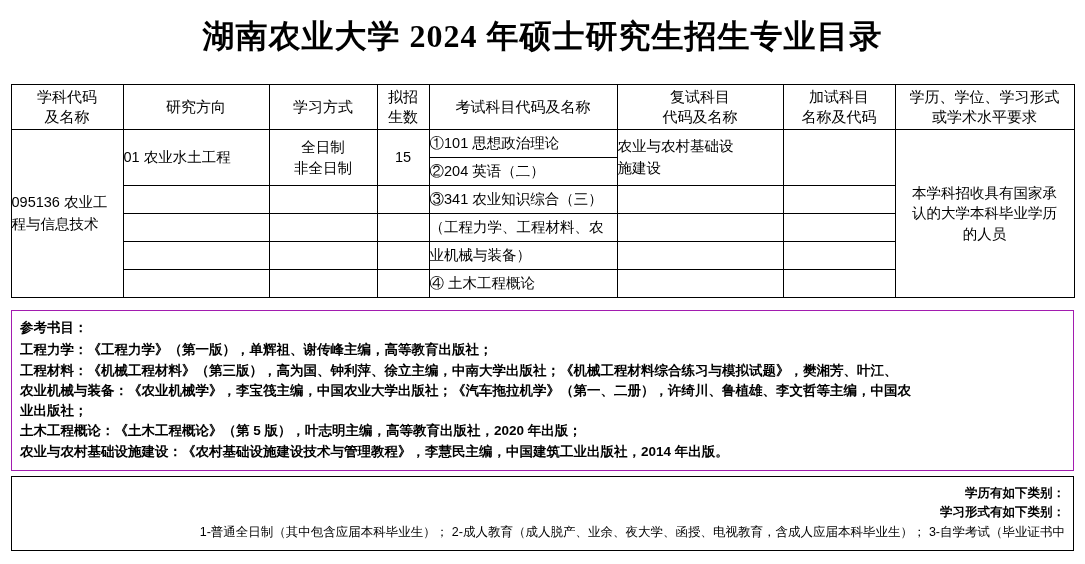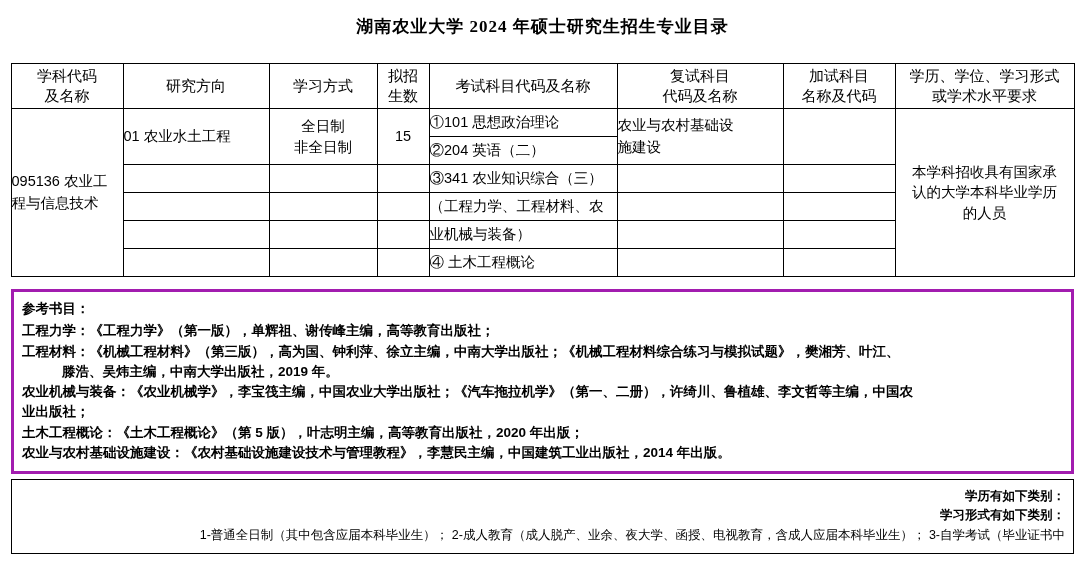--- a/index.html
+++ b/index.html
@@ -18,21 +18,21 @@
     position: relative;
     width: 1085px;
     height: 564px;
     box-sizing: border-box;
     padding: 0 10px;
   }
   .doc-title {
     text-align: center;
     font-family: "Liberation Serif", serif;
     font-weight: bold;
-    font-size: 17px;
+    font-size: 32px;
     letter-spacing: 1px;
     padding-top: 15px;
     padding-bottom: 13px;
   }
   table.main {
     width: 1063px;
     border-collapse: collapse;
     table-layout: fixed;
     margin: 12px auto;
   }
@@ -56,21 +56,21 @@
   }
   .cell-left {
     text-align: left;
     padding-left: 6px;
     line-height: 1.45;
   }
   .rowh { height: 27px; }
   .notes {
     width: 1063px;
     margin: 6px auto 0 auto;
-    border: 3px solid #a21caf;
+    border: 1px solid #a21caf;
     box-sizing: border-box;
     padding: 7px 8px 8px 8px;
     font-size: 13.5px;
     line-height: 1.5;
   }
   .notes .hd {
     font-weight: bold;
     margin-bottom: 2px;
   }
   .notes p {
@@ -203,21 +203,20 @@
         <td class="rowh"></td>
         <td class="rowh"></td>
       </tr>
     </tbody>
   </table>
 
   <div class="notes">
     <p class="hd">参考书目：</p>
     <p>工程力学：《工程力学》（第一版），单辉祖、谢传峰主编，高等教育出版社；</p>
     <p>工程材料：《机械工程材料》（第三版），高为国、钟利萍、徐立主编，中南大学出版社；《机械工程材料综合练习与模拟试题》，樊湘芳、叶江、</p>
-    <p class="indent2">滕浩、吴炜主编，中南大学出版社，2019 年。</p>
     <p>农业机械与装备：《农业机械学》，李宝筏主编，中国农业大学出版社；《汽车拖拉机学》（第一、二册），许绮川、鲁植雄、李文哲等主编，中国农</p>
     <p>业出版社；</p>
     <p>土木工程概论：《土木工程概论》（第 5 版），叶志明主编，高等教育出版社，2020 年出版；</p>
     <p>农业与农村基础设施建设：《农村基础设施建设技术与管理教程》，李慧民主编，中国建筑工业出版社，2014 年出版。</p>
   </div>
 
   <div class="lower">
     <p class="hd">学历有如下类别：</p>
     <p class="hd">学习形式有如下类别：</p>
     <p class="ind">1-普通全日制（其中包含应届本科毕业生）；    2-成人教育（成人脱产、业余、夜大学、函授、电视教育，含成人应届本科毕业生）；   3-自学考试（毕业证书中</p>

